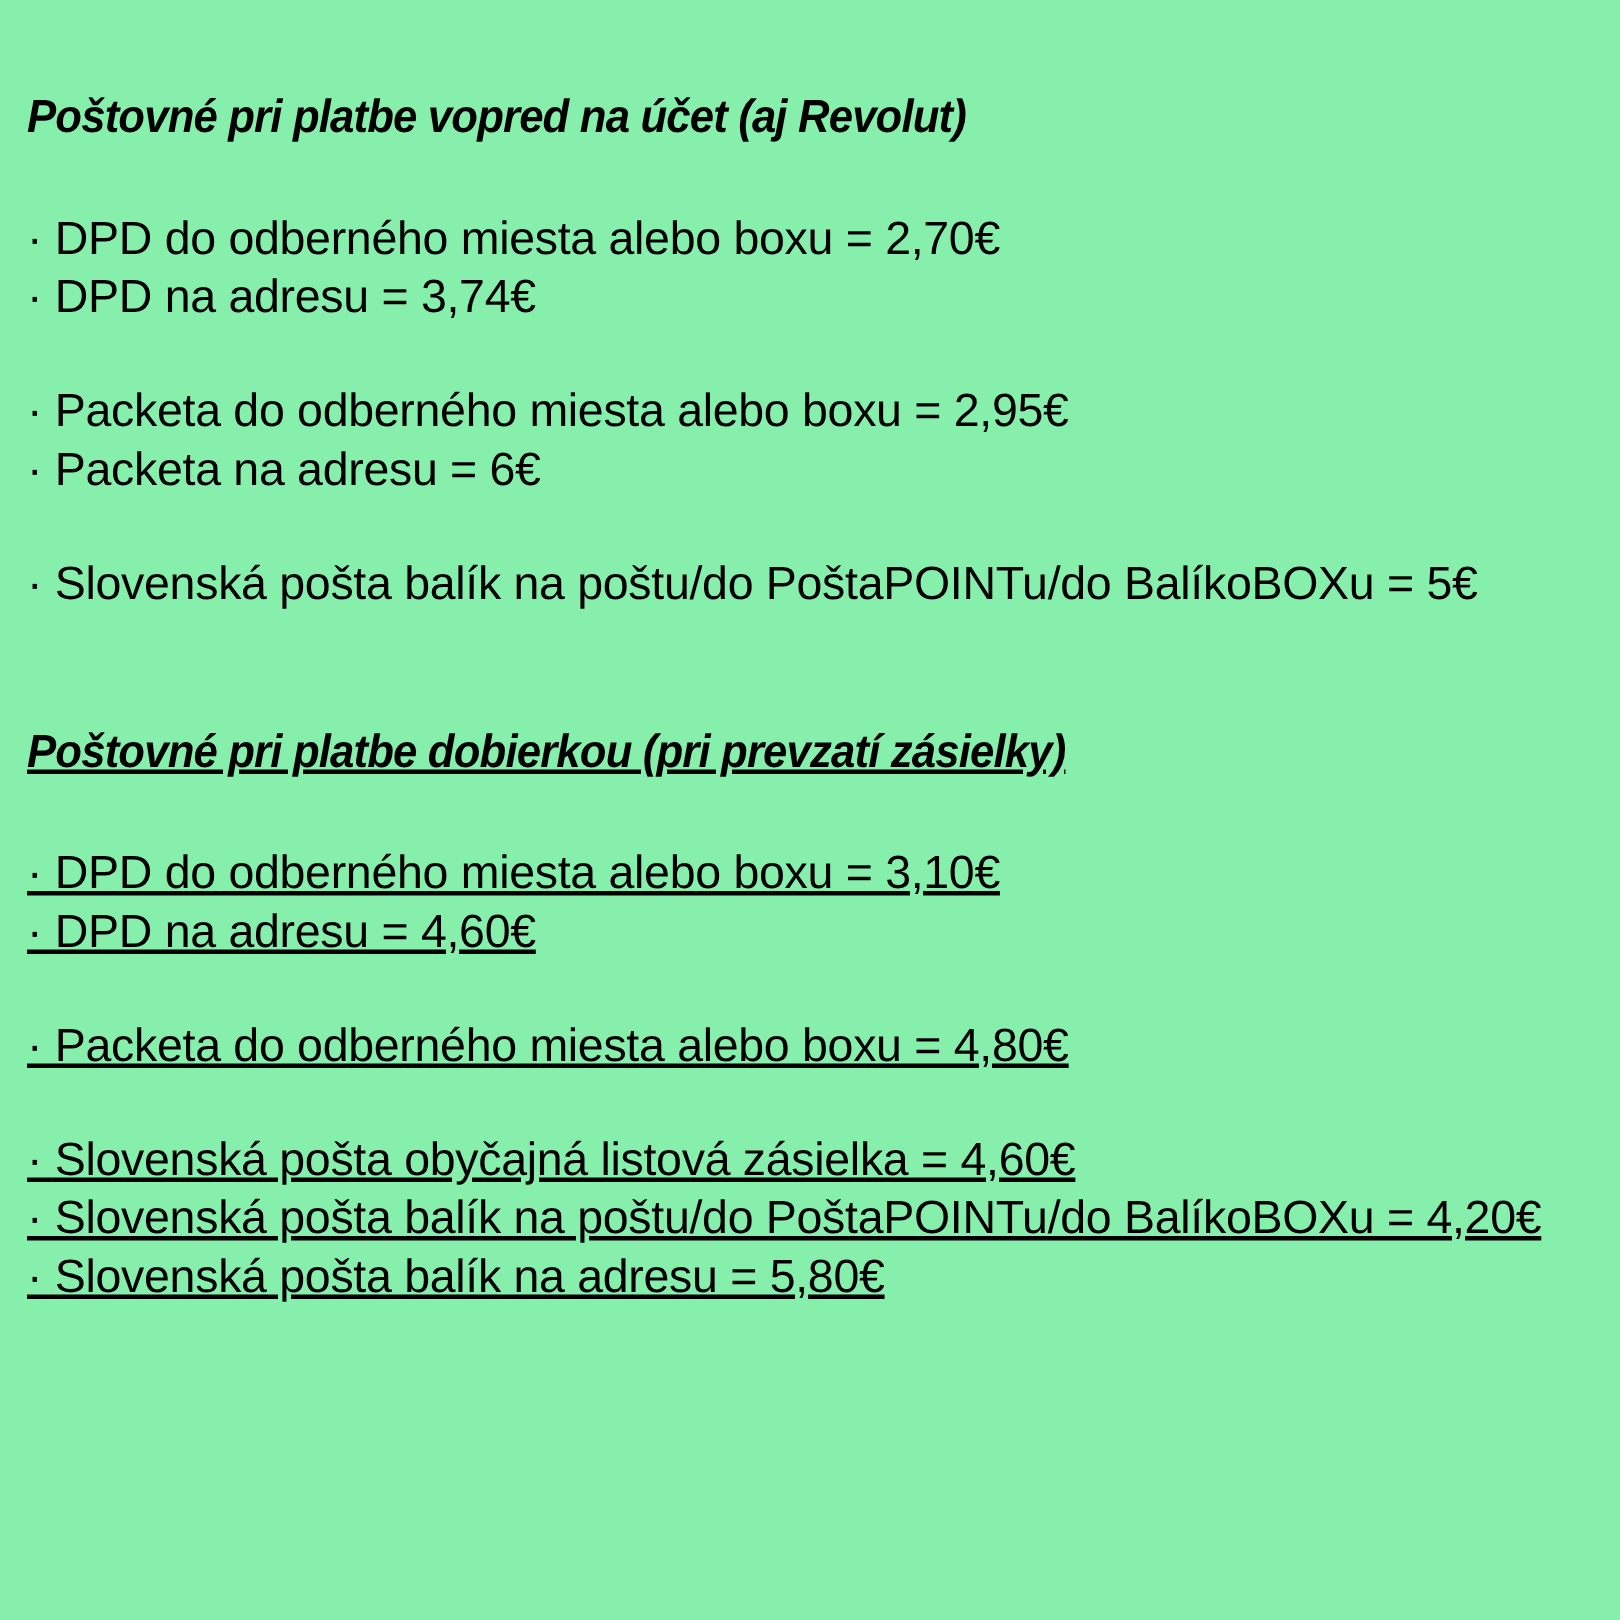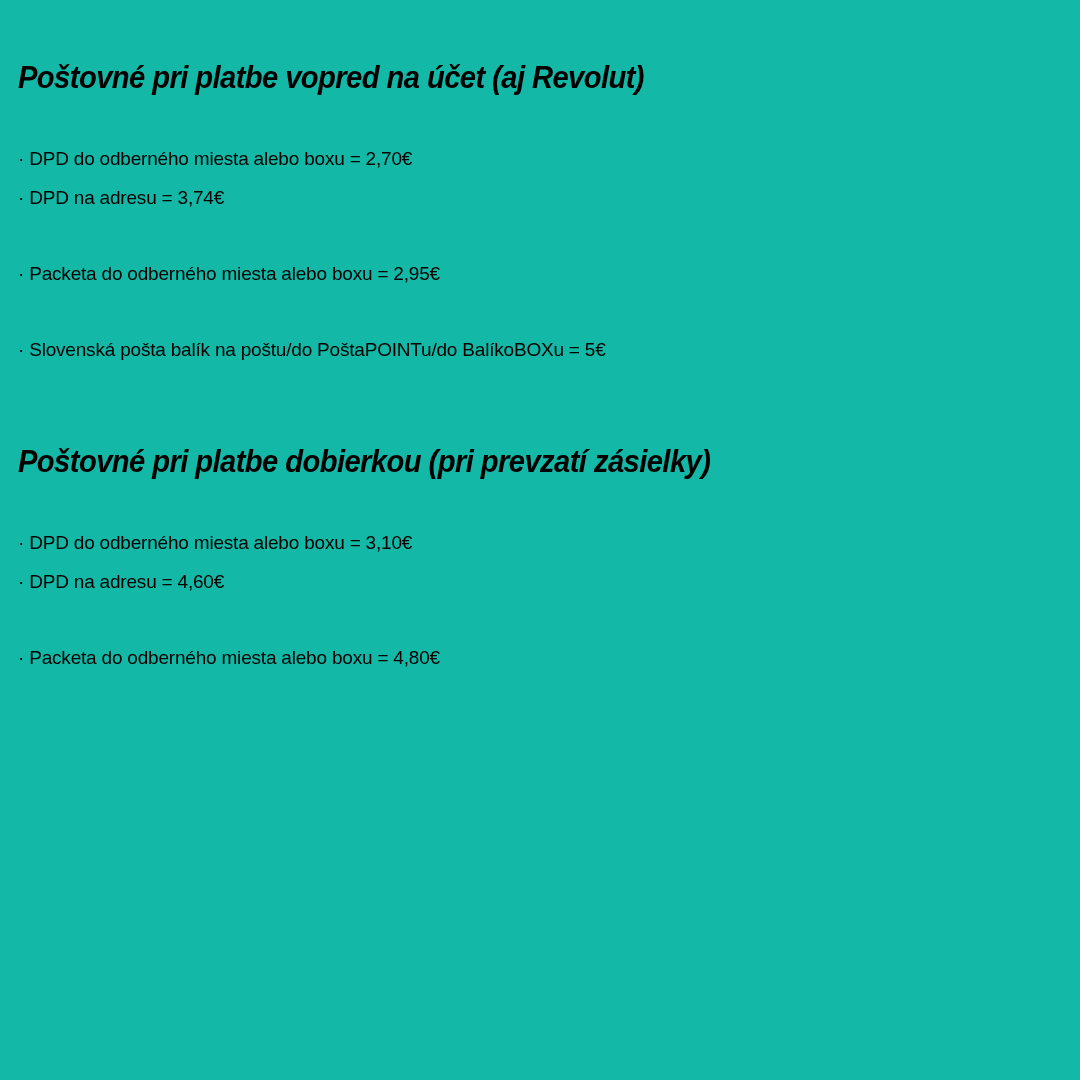--- a/index.html
+++ b/index.html
@@ -4,21 +4,21 @@
 <style>
   html, body {
     margin: 0;
     padding: 0;
     background: #ffffff;
   }
   .page {
     position: relative;
     width: 1080px;
     height: 1080px;
-    background: #14b8a6;
+    background: #86efac;
     color: #000000;
     font-family: "Liberation Sans", "DejaVu Sans", sans-serif;
     overflow: hidden;
     box-sizing: border-box;
     padding: 62px 20px 0 18px;
   }
   .section-heading {
     font-size: 31px;
     line-height: 31px;
     font-weight: bold;
@@ -26,56 +26,63 @@
     letter-spacing: -0.6px;
     transform: scaleX(0.94);
     transform-origin: left center;
     white-space: nowrap;
     margin: 0 0 46px 0;
   }
   .section-body .group {
     margin: 0 0 37px 0;
   }
   .section-body .line {
-    font-size: 19px;
+    font-size: 31px;
     line-height: 39px;
     letter-spacing: -0.2px;
     white-space: nowrap;
   }
   .section + .section {
     margin-top: 77px;
+    text-decoration: underline;
   }
 </style>
 </head>
 <body>
 
 <div class="page">
 
   <div class="section">
     <div class="section-heading">Poštovné pri platbe vopred na účet (aj Revolut)</div>
     <div class="section-body">
         <div class="group">
           <div class="line">· DPD do odberného miesta alebo boxu = 2,70€</div>
           <div class="line">· DPD na adresu = 3,74€</div>
         </div>
         <div class="group">
           <div class="line">· Packeta do odberného miesta alebo boxu = 2,95€</div>
+          <div class="line">· Packeta na adresu = 6€</div>
         </div>
         <div class="group">
           <div class="line">· Slovenská pošta balík na poštu/do PoštaPOINTu/do BalíkoBOXu = 5€</div>
         </div>
       </div>
   </div>
 
   <div class="section">
     <div class="section-heading">Poštovné pri platbe dobierkou (pri prevzatí zásielky)</div>
     <div class="section-body">
         <div class="group">
           <div class="line">· DPD do odberného miesta alebo boxu = 3,10€</div>
           <div class="line">· DPD na adresu = 4,60€</div>
         </div>
         <div class="group">
           <div class="line">· Packeta do odberného miesta alebo boxu = 4,80€</div>
         </div>
+        <div class="group">
+          <div class="line">· Slovenská pošta obyčajná listová zásielka = 4,60€</div>
+          <div class="line">· Slovenská pošta balík na poštu/do PoštaPOINTu/do BalíkoBOXu = 4,20€</div>
+          <div class="line">· Slovenská pošta balík na adresu = 5,80€</div>
+        </div>
       </div>
   </div>
 
 </div>
 
 </body></html>

